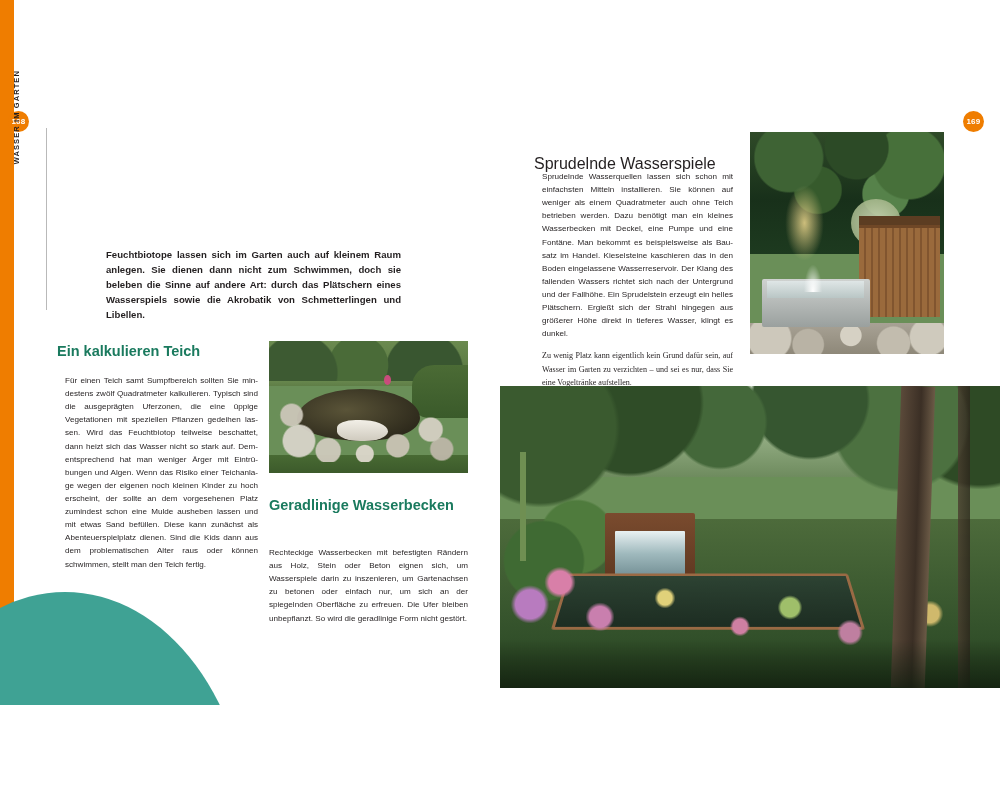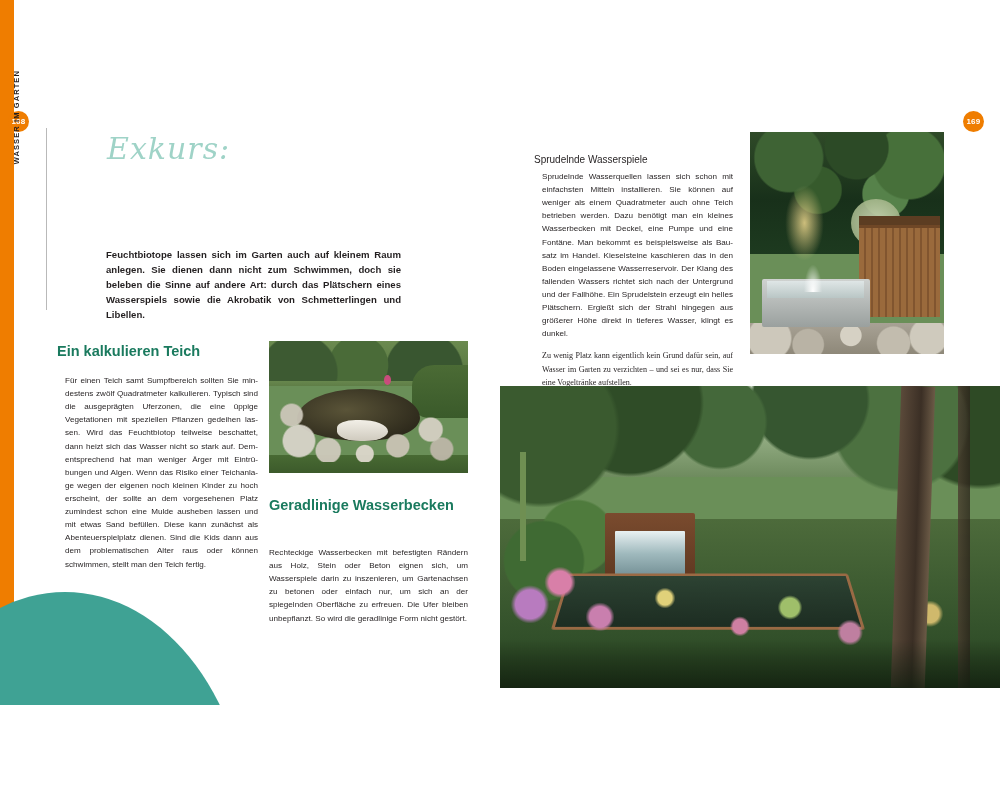--- a/index.html
+++ b/index.html
@@ -138,21 +138,21 @@
   .col-head {
     position: absolute;
     font-size: 14.5px;
     font-weight: bold;
     color: #1a7a5e;
     line-height: 1.2;
   }
   .h-teich  { left: 57px;  top: 343px; width: 230px; }
   .h-becken { left: 269px; top: 497px; width: 200px; }
   .h-sprudel{ left: 534px; top: 154px; width: 220px;
-              font-size: 10px; font-weight: normal; color: #231f20; }
+              font-size: 16px; font-weight: normal; color: #231f20; }
 
   .body-col {
     position: absolute;
     font-size: 8.1px;
     line-height: 1.62;
     text-align: justify;
     color: #231f20;
     hyphens: manual;
   }
   .c-teich   { left: 65px;  top: 374px; width: 193px; }
@@ -292,21 +292,20 @@
   <div class="teal-blob"></div>
   <div class="blob-mask"></div>
 
   <div class="pagenum left">168</div>
   <div class="pagenum right">169</div>
 
   <div class="chapter-label">WASSER IM GARTEN</div>
 
   <div class="rule-vert"></div>
 
-  <div class="exkurs-script">Exkurs:</div>
 
   <div class="intro">Feuchtbiotope lassen sich im Garten auch auf kleinem Raum anlegen. Sie dienen dann nicht zum Schwimmen, doch sie beleben die Sinne auf andere Art: durch das Plätschern eines Wasserspiels sowie die Akrobatik von Schmetterlingen und Libellen.</div>
 
   <div class="col-head h-teich">Ein kalkulieren Teich</div>
   <div class="body-col c-teich">Für einen Teich samt Sumpfbereich sollten Sie min­destens zwölf Quadratmeter kalkulieren. Typisch sind die ausgeprägten Uferzonen, die eine üppige Vegetationen mit speziellen Pflanzen gedeihen las­sen. Wird das Feuchtbiotop teilweise beschattet, dann heizt sich das Wasser nicht so stark auf. Dem­entsprechend hat man weniger Ärger mit Eintrü­bungen und Algen. Wenn das Risiko einer Teichanla­ge wegen der eigenen noch kleinen Kinder zu hoch erscheint, der sollte an dem vorgesehenen Platz zumindest schon eine Mulde ausheben lassen und mit etwas Sand befüllen. Diese kann zunächst als Abenteuerspielplatz dienen. Sind die Kids dann aus dem problematischen Alter raus oder können schwimmen, stellt man den Teich fertig.</div>
 
   <div class="photo photo-pond">
     <div class="pond-sky"></div>
     <div class="pond-trees"></div>
     <div class="pond-grass-r"></div>

